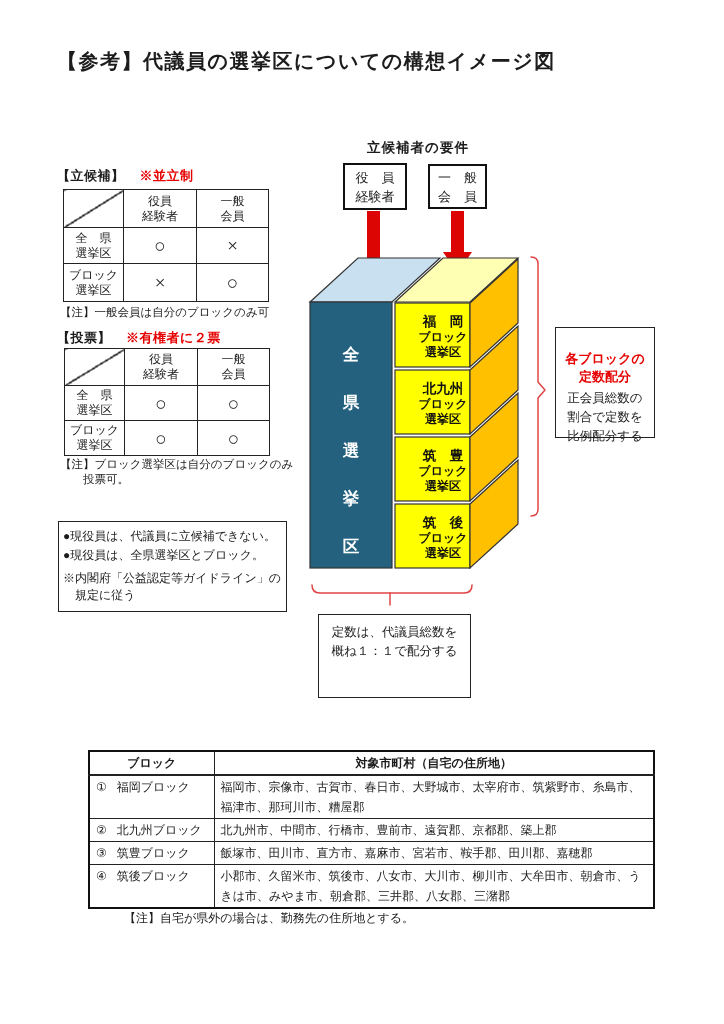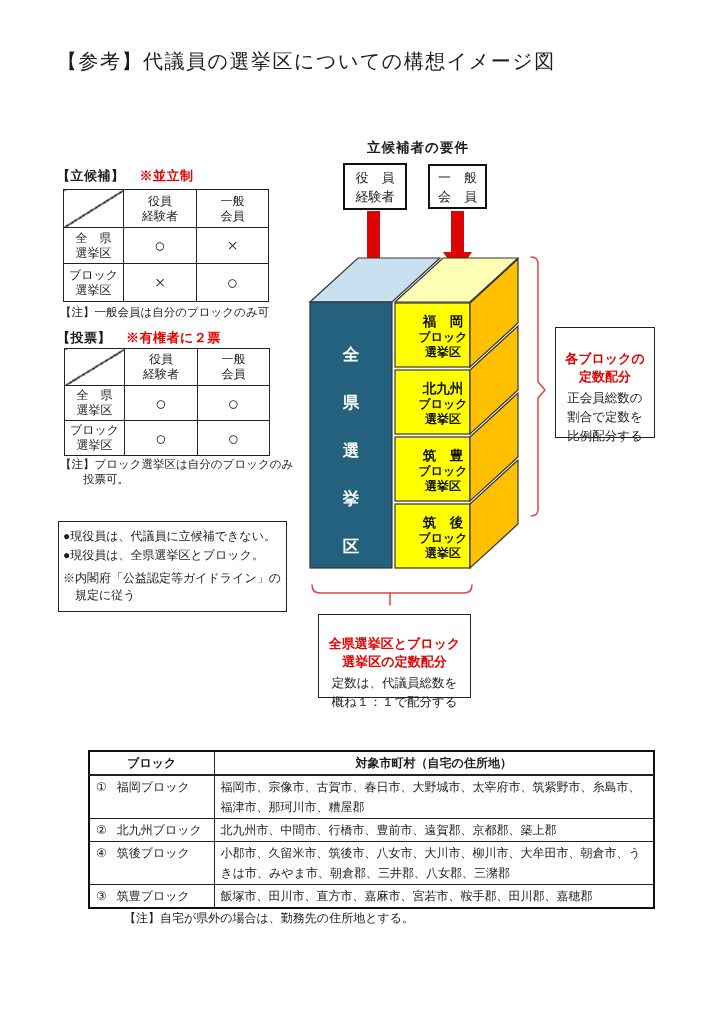--- a/index.html
+++ b/index.html
@@ -4,21 +4,21 @@
 <style>
   html,body{margin:0;padding:0;background:#888;}
   #page{position:relative;width:724px;height:1024px;background:#ffffff;overflow:hidden;
         font-family:"Liberation Serif","DejaVu Serif",serif;color:#1c1c1c;}
   .abs{position:absolute;}
   .ml{white-space:pre-line;}
   .gothic{font-family:"Liberation Sans","DejaVu Sans",sans-serif;}
   .redtxt{color:var(--red);font-weight:bold;margin-top:15px;}
 
   
-  #doc-title{left:57px;top:48px;font-size:20px;font-weight:400;letter-spacing:1.5px;}
+  #doc-title{left:57px;top:48px;font-size:20px;font-weight:700;letter-spacing:1.5px;}
 
   
   .sec-head{font-size:13px;font-weight:bold;letter-spacing:.5px;}
   .sec-head .sub{margin-left:15px;font-size:13px;}
 
   
   table.matrix{border-collapse:collapse;table-layout:fixed;background:#fff;}
   table.matrix td,table.matrix th{border:1.4px solid #222;text-align:center;vertical-align:middle;
      font-size:12px;font-weight:normal;line-height:15px;padding:2px 0;}
   table.matrix .diag{background-image:linear-gradient(to bottom right,
@@ -219,22 +219,20 @@
 
   <div id="annot-right" class="abs annot-box">
     <div class="annot-title redtxt gothic ml">各ブロックの
 定数配分</div>
     <div class="annot-body ml">正会員総数の
 割合で定数を
 比例配分する</div>
   </div>
 
   <div id="annot-bottom" class="abs annot-box">
-    <div class="annot-title redtxt gothic ml">全県選挙区とブロック
-選挙区の定数配分</div>
     <div class="annot-body ml">定数は、代議員総数を
 概ね１：１で配分する</div>
   </div>
 
   <div id="block-table" class="abs">
     <table class="blocks">
       <colgroup>
           <col style="width:125px">
           <col>
         </colgroup>
@@ -245,26 +243,26 @@
       </tr>
       <tr>
         <td class="bnum"><span class="num">①</span><span>福岡ブロック</span></td>
         <td>福岡市、宗像市、古賀市、春日市、大野城市、太宰府市、筑紫野市、糸島市、福津市、那珂川市、糟屋郡</td>
       </tr>
       <tr>
         <td class="bnum"><span class="num">②</span><span>北九州ブロック</span></td>
         <td>北九州市、中間市、行橋市、豊前市、遠賀郡、京都郡、築上郡</td>
       </tr>
       <tr>
+        <td class="bnum"><span class="num">③</span><span>筑豊ブロック</span></td>
+        <td>飯塚市、田川市、直方市、嘉麻市、宮若市、鞍手郡、田川郡、嘉穂郡</td>
+      </tr>
+      <tr>
         <td class="bnum"><span class="num">④</span><span>筑後ブロック</span></td>
         <td>小郡市、久留米市、筑後市、八女市、大川市、柳川市、大牟田市、朝倉市、うきは市、みやま市、朝倉郡、三井郡、八女郡、三潴郡</td>
       </tr>
-      <tr>
-        <td class="bnum"><span class="num">③</span><span>筑豊ブロック</span></td>
-        <td>飯塚市、田川市、直方市、嘉麻市、宮若市、鞍手郡、田川郡、嘉穂郡</td>
-      </tr>
     </tbody>
       </table>
   </div>
 
   <div id="bottom-note" class="abs">【注】自宅が県外の場合は、勤務先の住所地とする。</div>
 
 </div>
 
 </body></html>

